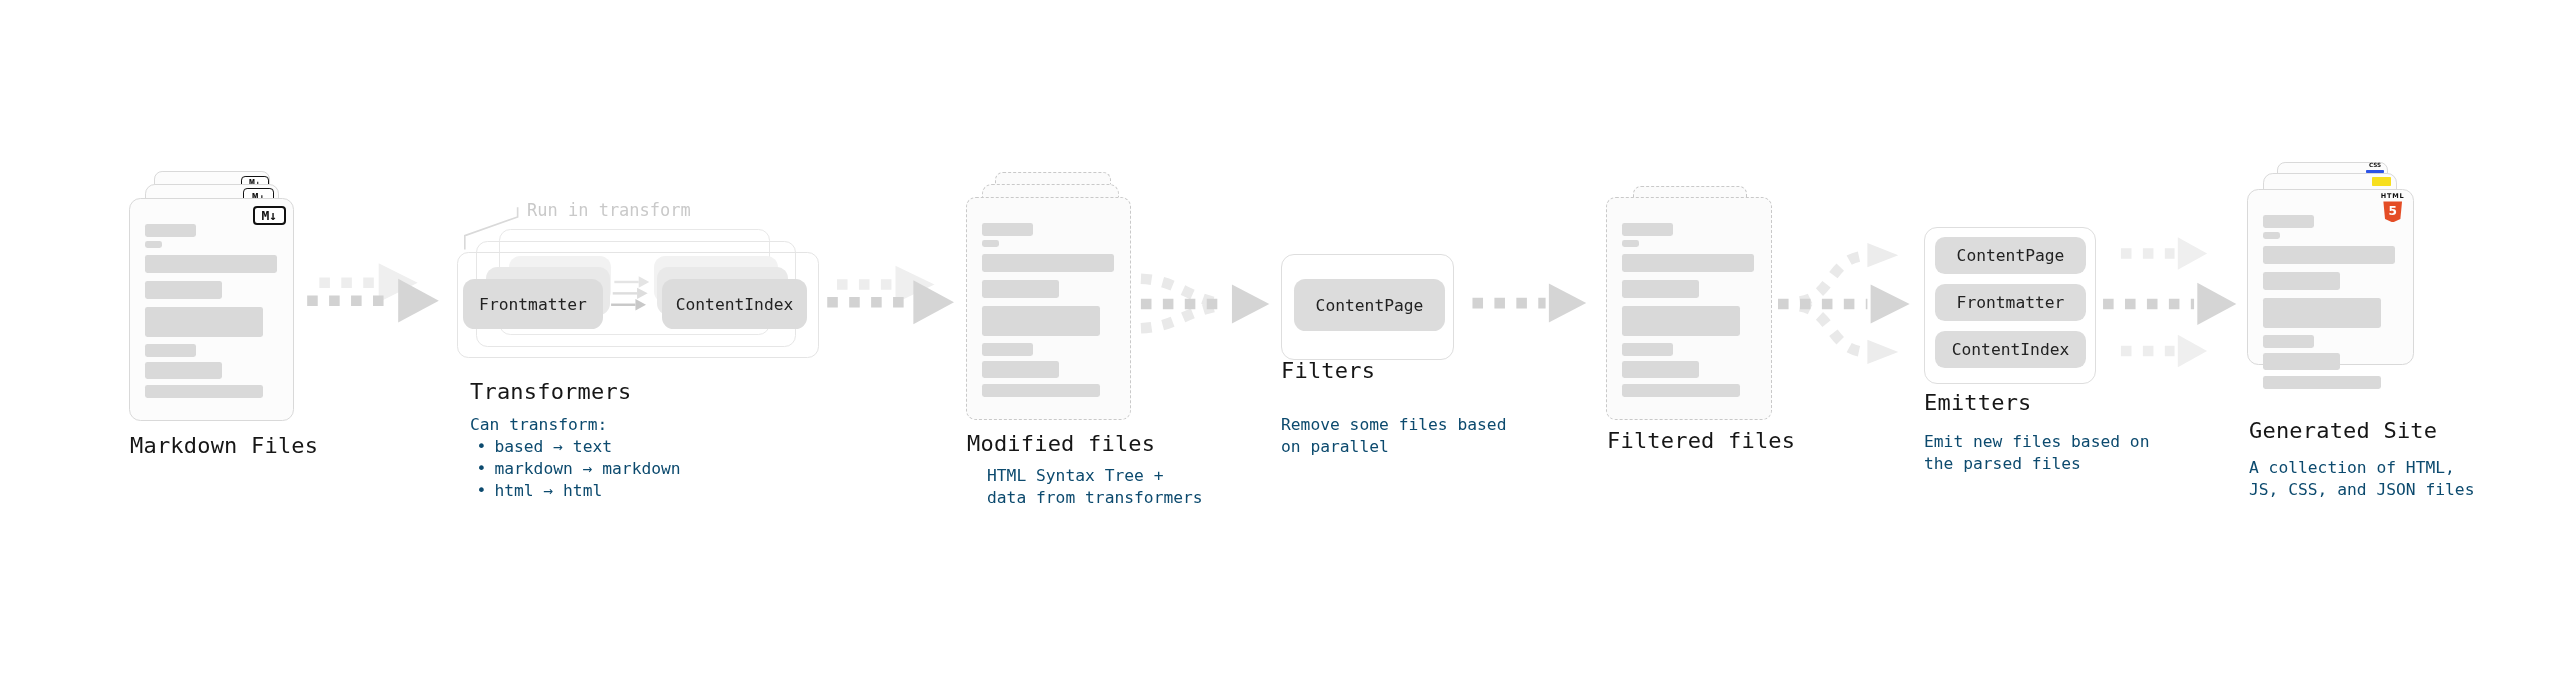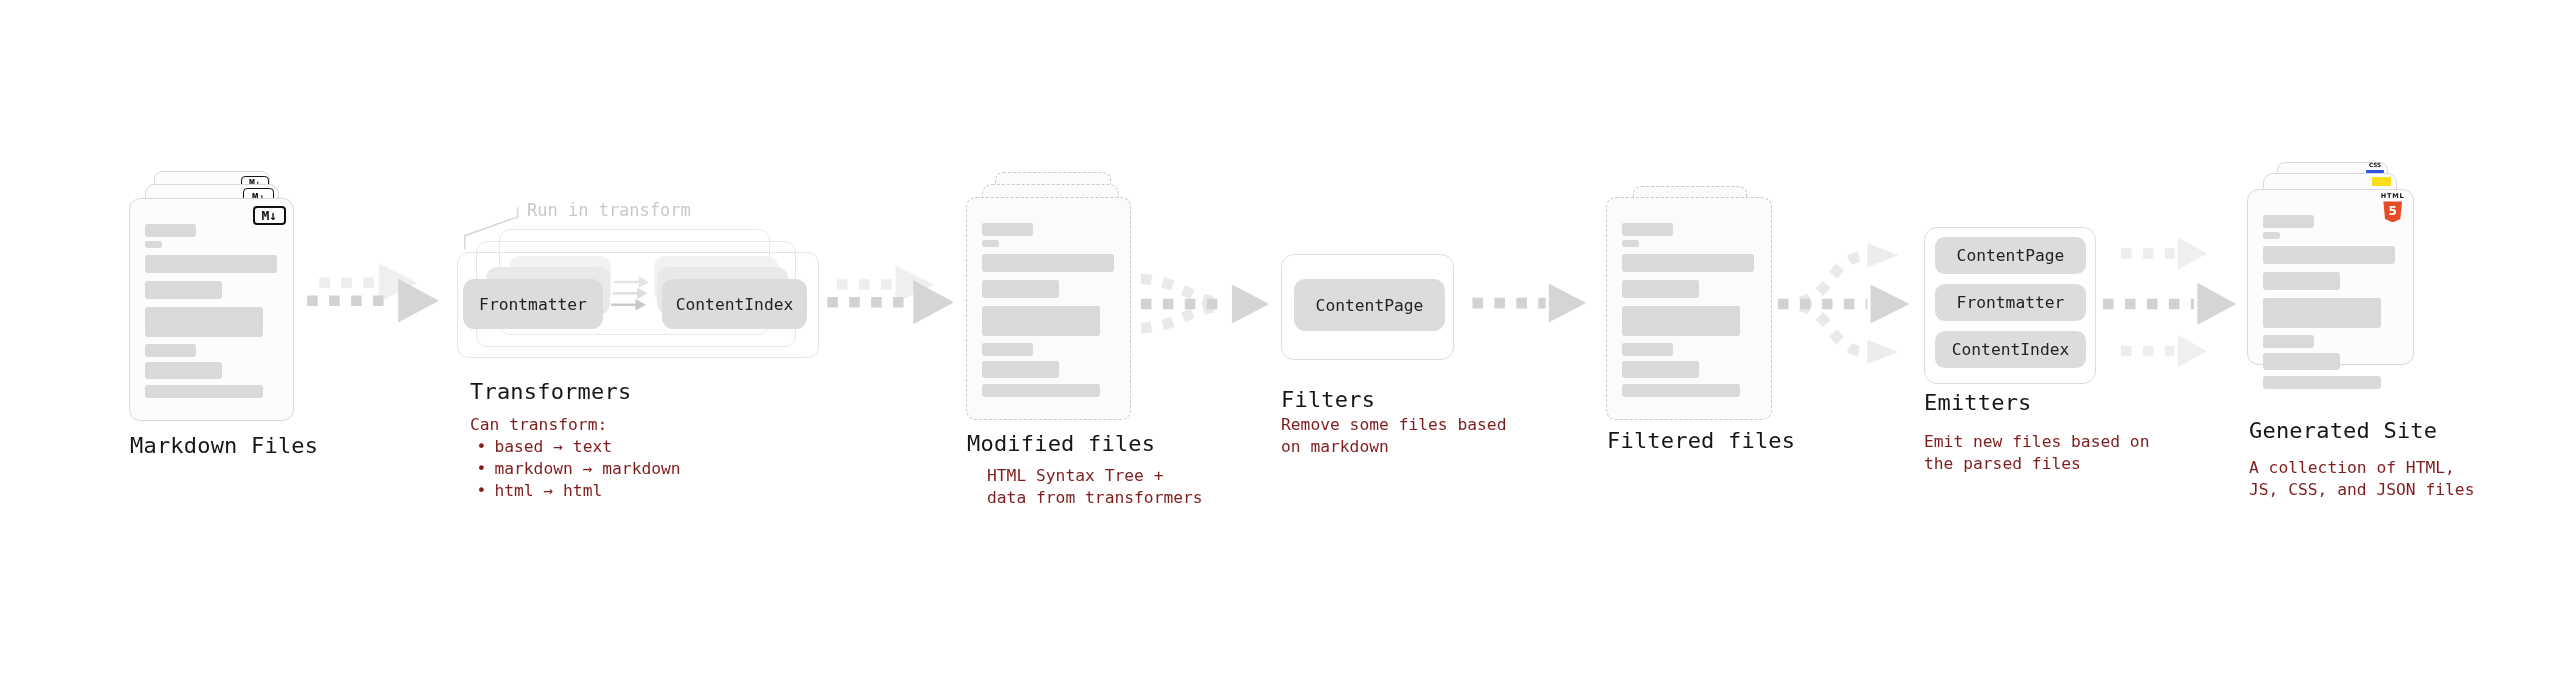--- a/index.html
+++ b/index.html
@@ -22,21 +22,21 @@
   .skeleton{position:absolute;left:14.6px;top:0;right:14.6px;bottom:0;}
   .sk-bar{position:absolute;left:0;background:#d9d9d9;border-radius:2.4px;}
   
   .lbox{position:absolute;border:1.6px solid #e4e4e4;border-radius:11.4px;background:transparent;box-sizing:border-box;}
   .obox{position:absolute;border:1.6px solid #dedede;border-radius:13px;background:transparent;box-sizing:border-box;}
   .pill{position:absolute;background:#dcdcdc;border-radius:11.4px;display:flex;align-items:center;justify-content:center;font-size:16.3px;color:#222;box-sizing:border-box;}
   .pill.g1{background:#e9e9e9;}
   .pill.g2{background:#f2f2f2;}
   
   .title{position:absolute;font-size:22px;line-height:28px;color:#161616;white-space:nowrap;letter-spacing:0.2px;}
-  .cap{position:absolute;font-size:16.3px;line-height:22px;color:#7f1d1d;white-space:nowrap;}
+  .cap{position:absolute;font-size:16.3px;line-height:22px;color:#0c4a6e;white-space:nowrap;}
   .cap .row{display:flex;}
   .bullet{margin:0 8.1px 0 6.5px;}
   .note{position:absolute;font-size:17px;color:#c9c9c9;white-space:nowrap;}
   
   .md-badge{position:absolute;background:#fff;border:2.4px solid #111;border-radius:4.1px;
     display:flex;align-items:center;justify-content:center;font-weight:bold;color:#111;box-sizing:border-box;}
   .css-badge{position:absolute;width:18px;text-align:center;}
   .css-badge .t{font-size:5.7px;font-weight:bold;color:#111;line-height:5.7px;font-family:"DejaVu Sans","Liberation Sans",sans-serif;}
   .css-badge .bar{height:3.3px;background:#2d53e5;border-radius:0.8px;margin-top:0.8px;}
   .js-badge{position:absolute;background:#f7df1e;border-radius:0.8px;}
@@ -187,24 +187,24 @@
     <div class="title" style="left:967px;top:430px">Modified files</div>
     <div class="cap" style="left:987px;top:465px">
       <div>HTML Syntax Tree +</div>
       <div>data from transformers</div>
     </div>
   </div>
 
   <div>
     <div class="obox" style="left:1281px;top:254px;width:173px;height:106px"></div>
     <div class="pill" style="left:1294px;top:279px;width:151px;height:52px">ContentPage</div>
-    <div class="title" style="left:1281px;top:386px">Filters</div>
+    <div class="title" style="left:1281px;top:357px">Filters</div>
     <div class="cap" style="left:1281px;top:414px">
       <div>Remove some files based</div>
-      <div>on markdown</div>
+      <div>on parallel</div>
     </div>
   </div>
 
   <div>
     <div class="card dashed" style="left:1633px;top:186px;width:114px;height:49px;border-radius:8.1px"></div>
     <div class="card dashed" style="left:1606px;top:197px;width:166px;height:223px">
       <div class="skeleton">
           <div class="sk-bar" style="top: 25px; width: 51px; height: 13px;"></div>
           <div class="sk-bar" style="top: 42px; width: 17px; height: 6.5px;"></div>
           <div class="sk-bar" style="top: 56px; width: 132px; height: 18px;"></div>

